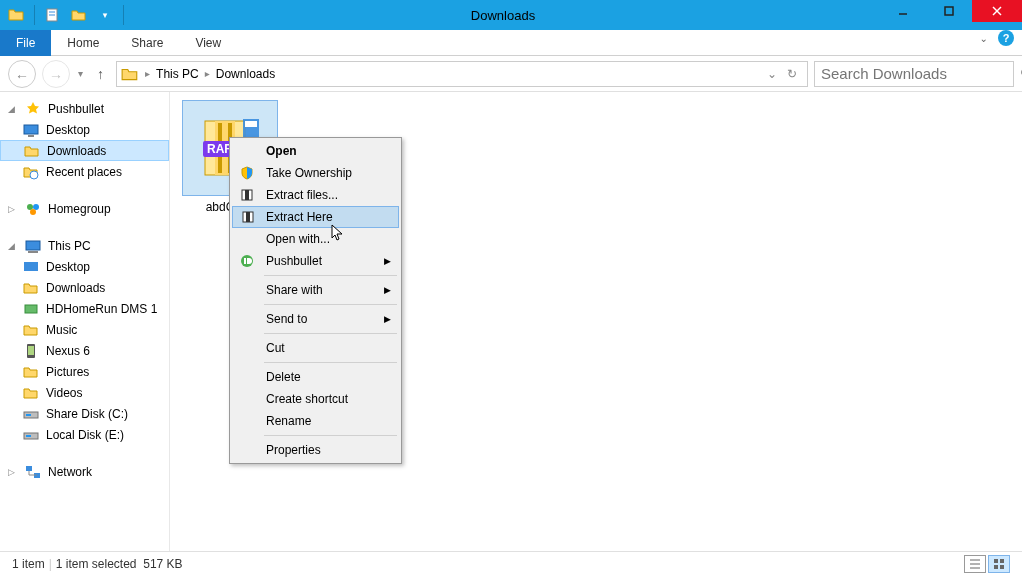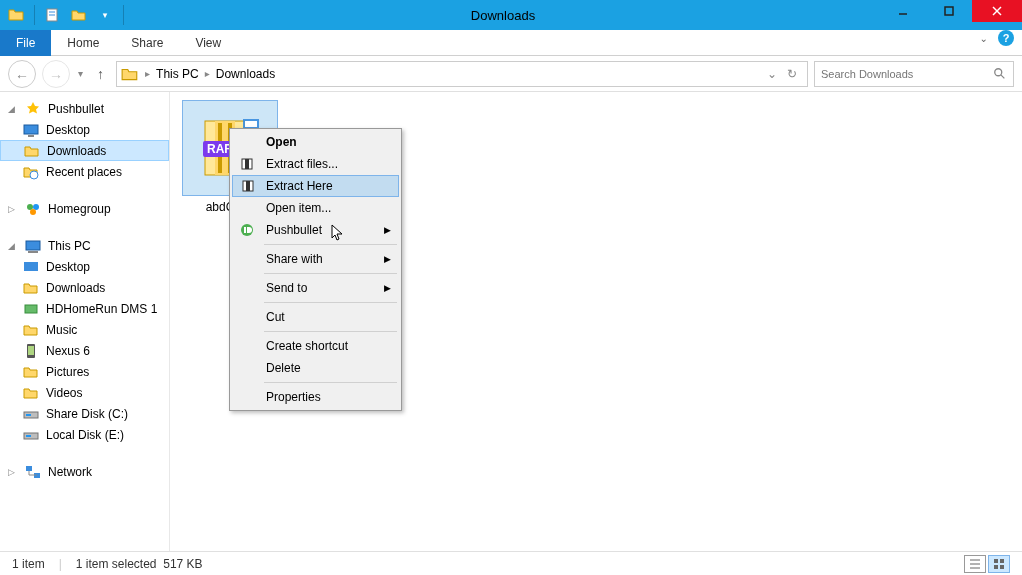--- a/index.html
+++ b/index.html
@@ -27,47 +27,47 @@
 .nav-btn { width: 28px; height: 28px; border: 1px solid #ccc; border-radius: 50%; display: flex; align-items: center; justify-content: center; color: #888; font-size: 14px; }
 .nav-btn.disabled { opacity: 0.5; }
 .nav-small { color: #888; font-size: 10px; padding: 0 2px; }
 .nav-up { color: #555; font-size: 14px; padding: 0 6px; }
 .breadcrumb { flex: 1; border: 1px solid #ccc; height: 26px; display: flex; align-items: center; padding: 0 4px; gap: 4px; background: #fff; }
 .breadcrumb .bc-icon { width: 18px; height: 18px; }
 .breadcrumb .bc-sep { color: #888; font-size: 10px; padding: 0 2px; }
 .breadcrumb .bc-item { color: #000; }
 .breadcrumb .bc-right { margin-left: auto; display: flex; gap: 10px; padding-right: 6px; color: #888; }
 .searchbox { width: 200px; border: 1px solid #ccc; height: 26px; display: flex; align-items: center; padding: 0 6px; color: #888; }
-.searchbox input { border: none; outline: none; flex: 1; font-size: 11px; background: transparent; }
+.searchbox input { border: none; outline: none; flex: 1; font-size: 15px; background: transparent; }
 
 .mainarea { display: flex; height: calc(100% - 30px - 26px - 36px - 24px); }
 .nav-pane { width: 170px; border-right: 1px solid #e8e8e8; padding: 6px 0; overflow: hidden; }
 .nav-group { margin-bottom: 16px; }
 .nav-item { display: flex; align-items: center; gap: 6px; padding: 2px 6px 2px 22px; height: 21px; color: #000; white-space: nowrap; }
 .nav-item.root { padding-left: 8px; font-size: 12px; }
 .nav-item.root .tri { width: 10px; color: #888; font-size: 9px; }
 .nav-item.selected { background: #cce8ff; border: 1px solid #99d1ff; padding-top:1px; padding-bottom:1px;}
 .nav-item .icon-box { width: 18px; height: 18px; display: flex; align-items: center; justify-content: center; }
 
 .content { flex: 1; position: relative; padding: 10px; }
 .file-item { width: 100px; text-align: center; position: absolute; left: 10px; top: 8px; }
 .file-thumb { width: 96px; height: 96px; border: 1px solid #7eb4ea; background: #cde6f7; display: flex; align-items: center; justify-content: center; margin: 0 auto 4px; }
 .file-label { font-size: 12px; color: #000; word-wrap: break-word; }
 
-.context-menu { position: absolute; left: 229px; top: 128px; width: 173px; background: #f0f0f0; border: 1px solid #999; box-shadow: 2px 2px 4px rgba(0,0,0,0.25); padding: 2px; }
+.context-menu { position: absolute; left: 229px; top: 137px; width: 173px; background: #f0f0f0; border: 1px solid #999; box-shadow: 2px 2px 4px rgba(0,0,0,0.25); padding: 2px; }
 .cm-item { height: 22px; display: flex; align-items: center; padding-left: 34px; position: relative; color: #000; font-size: 12px; }
 .cm-item.bold { font-weight: 600; }
 .cm-item.hover { background: #c2dcf0; border: 1px solid #7eb4ea; padding-left: 33px; }
 .cm-item .cm-icon { position: absolute; left: 6px; width: 18px; height: 18px; display: flex; align-items: center; justify-content: center; }
 .cm-item .cm-sub { margin-left: auto; padding-right: 8px; color: #000; font-size: 9px; }
 .cm-sep { height: 1px; background: #d0d0d0; margin: 3px 2px 3px 32px; }
 
 .cursor { position: absolute; left: 331px; top: 224px; z-index: 100; pointer-events: none; }
 
-.statusbar { height: 24px; border-top: 1px solid #e0e0e0; display: flex; align-items: center; padding: 0 12px; gap: 14px; font-size: 12px; color: #333; background: #fff; }
+.statusbar { height: 24px; border-top: 1px solid #e0e0e0; display: flex; align-items: center; padding: 0 12px; gap: 4px; font-size: 12px; color: #333; background: #fff; }
 .statusbar .right { margin-left: auto; display: flex; gap: 2px; align-items: center; }
 .view-btn { width: 22px; height: 18px; border: 1px solid #999; display: flex; align-items: center; justify-content: center; }
 .view-btn.active { background: #cce8ff; border-color: #7eb4ea; }
 
 svg { display: block; }
 </style>
 </head>
 <body>
 
 <div class="titlebar">
@@ -334,37 +334,46 @@
   </div>
 </div>
 
 <div class="context-menu">
   <div class="cm-item bold">
       <span>Open</span>
     </div>
   <div class="cm-item">
       <span class="cm-icon">
         <svg width="14" height="14">
+          <path d="M7 1l5 2v4c0 3-2 5-5 6-3-1-5-3-5-6V3z" fill="#ffc107" stroke="#c99a00"></path>
+          <path d="M7 1l5 2v4c0 3-2 5-5 6V1z" fill="#2196f3"></path>
+        </svg>
+      </span>
+      <span>Take Ownership</span>
+    </div>
+  <div class="cm-item">
+      <span class="cm-icon">
+        <svg width="14" height="14">
           <rect x="2" y="2" width="10" height="10" fill="#fff" stroke="#333"></rect>
           <rect x="5" y="2" width="4" height="10" fill="#333"></rect>
         </svg>
       </span>
       <span>Extract files...</span>
     </div>
   <div class="cm-item hover">
       <span class="cm-icon">
         <svg width="14" height="14">
           <rect x="2" y="2" width="10" height="10" fill="#fff" stroke="#333"></rect>
           <rect x="5" y="2" width="4" height="10" fill="#333"></rect>
         </svg>
       </span>
       <span>Extract Here</span>
     </div>
   <div class="cm-item">
-      <span>Open item...</span>
+      <span>Open with...</span>
     </div>
   <div class="cm-item">
       <span class="cm-icon">
         <svg width="14" height="14">
           <circle cx="7" cy="7" r="6" fill="#4caf50"></circle>
           <rect x="4" y="4" width="2" height="6" fill="#fff"></rect>
           <path d="M7 4h2a3 3 0 010 6H7z" fill="#fff"></path>
         </svg>
       </span>
       <span>Pushbullet</span>
@@ -379,24 +388,27 @@
   <div class="cm-item">
       <span>Send to</span>
       <span class="cm-sub">▶</span>
     </div>
   <div class="cm-sep"></div>
   <div class="cm-item">
       <span>Cut</span>
     </div>
   <div class="cm-sep"></div>
   <div class="cm-item">
+      <span>Delete</span>
+    </div>
+  <div class="cm-item">
       <span>Create shortcut</span>
     </div>
   <div class="cm-item">
-      <span>Delete</span>
+      <span>Rename</span>
     </div>
   <div class="cm-sep"></div>
   <div class="cm-item">
       <span>Properties</span>
     </div>
 </div>
 
 <div class="cursor">
   <svg width="18" height="18" viewBox="0 0 18 18">
       <path d="M1 1l0 13 3-3 2 5 2-1-2-5 5 0z" fill="#fff" stroke="#000" stroke-width="1"></path>

